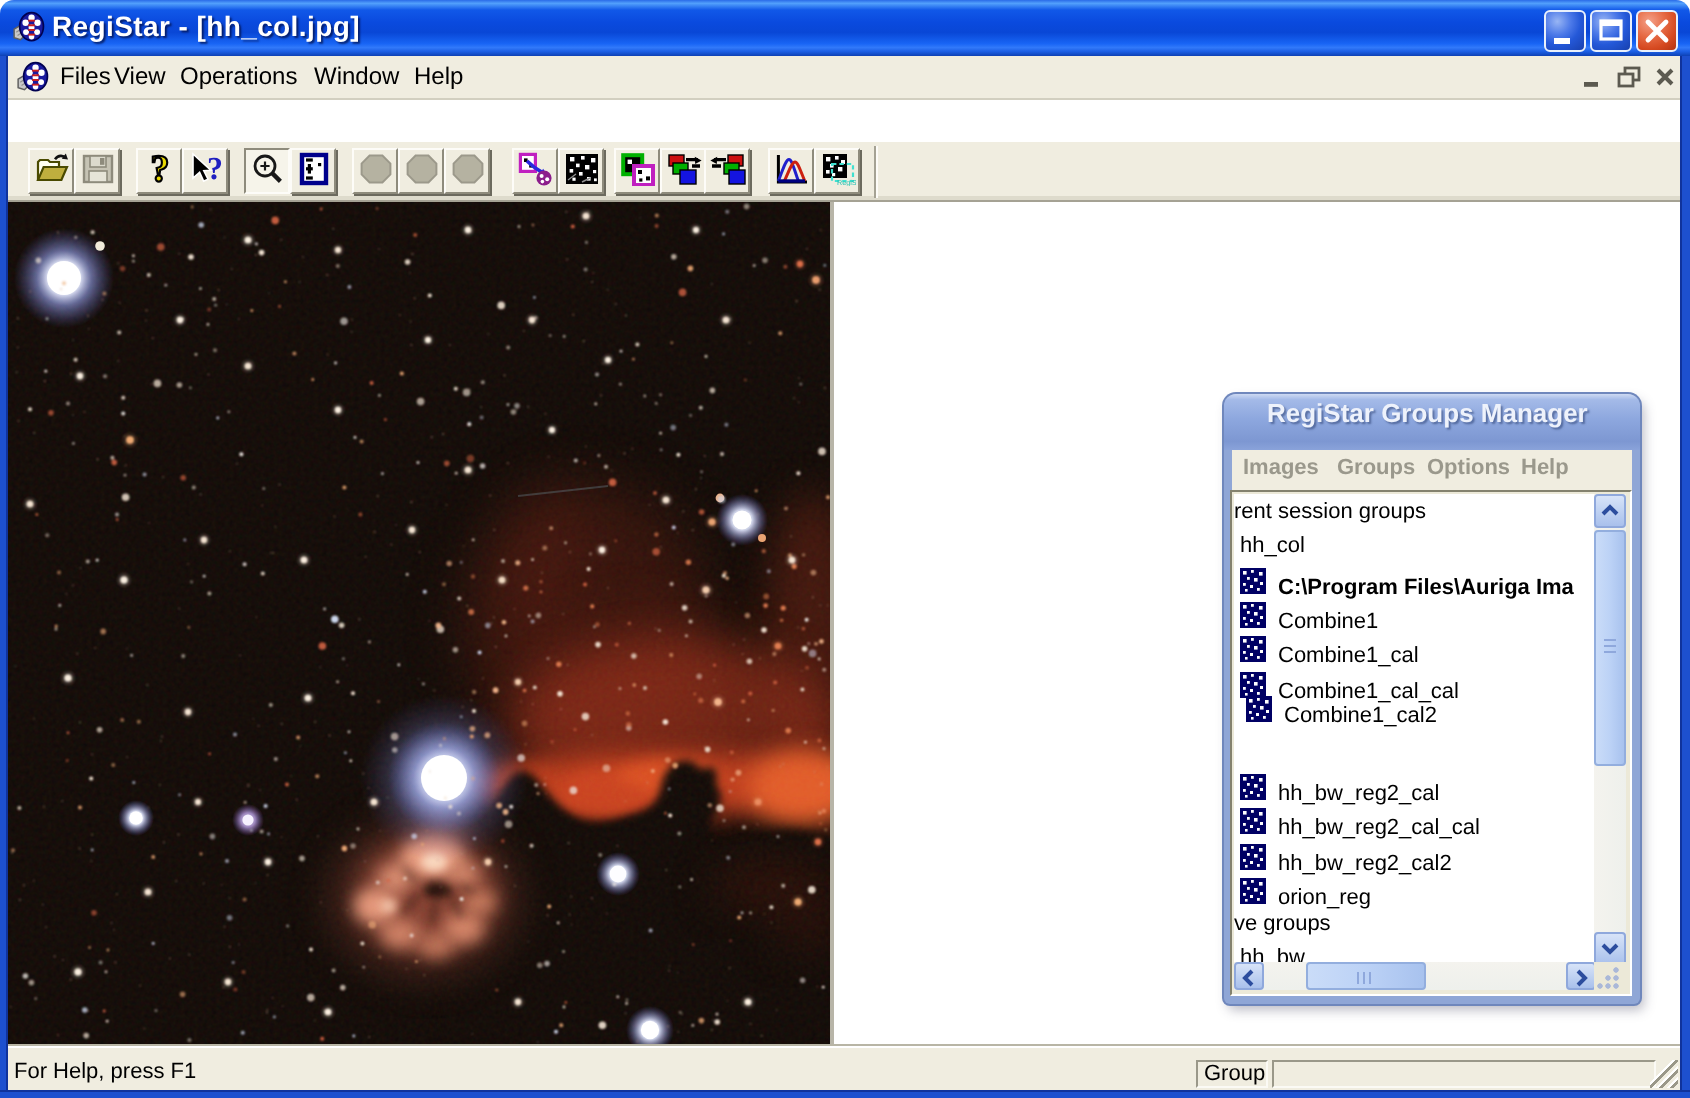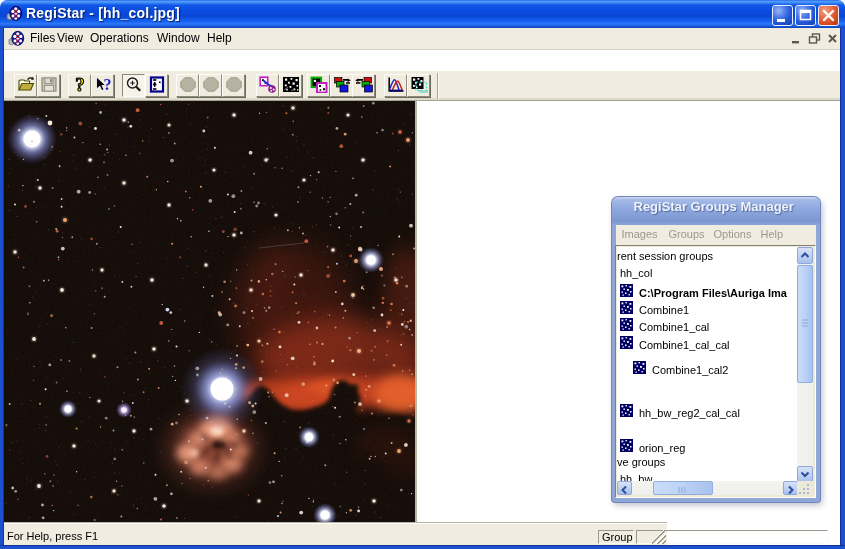--- a/index.html
+++ b/index.html
@@ -33,34 +33,34 @@
 
 #client { position:absolute; left:4px; top:101px; width:836px; height:422px; background:#fff; }
 #astrobox { position:absolute; left:0; top:0; width:411px; height:421px; }
 #imgedge { position:absolute; left:411px; top:0; width:2px; height:421px; background:#b8b5a8; }
 
 #gm { position:absolute; left:607.5px; top:95.5px; width:208px; height:305px; background:#8fa6d6; border-radius:6px 6px 3px 3px; box-shadow:0 0 0 1px #6f87bc, 2px 3px 6px rgba(60,60,90,0.35); }
 #gmtitle { position:absolute; left:0; top:0; width:208px; height:28.5px; border-radius:6px 6px 0 0;
   background:linear-gradient(180deg,#cdd9f2 0%,#a4bae8 10%,#8da7de 45%,#7d97d2 85%,#8aa3da 100%); }
 #gmtitle span { position:absolute; left:6px; top:2px; font-size:13px; font-weight:bold; color:#eef2fb; text-shadow:1px 1px 1px rgba(40,60,110,0.55);margin-left:16px; }
 #gmmenu { position:absolute; left:4px; top:28.5px; width:200px; height:19.5px; background:#f0ede0; font-size:11px; color:#9a988c; }
-#gmmenu span { position:absolute; top:3px; }
+#gmmenu span { position:absolute; top:3px;font-weight:bold; }
 #gmlistbox { position:absolute; left:3.5px; top:48px; width:201px; height:253px; border:1px solid; border-color:#84826f #fff #fff #84826f; background:#ece9d8; }
 #gmlist { position:absolute; left:1px; top:1px; width:181px; height:236px; background:#fff; overflow:hidden; }
 .lrow { position:absolute; left:0; width:200px; height:17px; font-size:11px; color:#000; white-space:nowrap; }
 .lrow span { display:inline-block; line-height:17px; }
 .licon { display:inline-block; width:13px; height:13px; margin:2px 6px -2px 0; }
 #gmvs { position:absolute; right:2px; top:1px; width:16px; height:236px; background:linear-gradient(90deg,#f4f3ee,#eef0ec); }
 #gmhs { position:absolute; left:1px; bottom:2px; width:181px; height:14px; background:linear-gradient(180deg,#f4f3ee,#eef0ec); }
 .sbtn { position:absolute; background:linear-gradient(180deg,#d7e3f8 0%,#c0d2f2 50%,#a9c0ec 100%); border:1px solid #8fa8dc; border-radius:2px; color:#1c3f94; text-align:center; }
 .sthumb { position:absolute; background:linear-gradient(90deg,#cadcf8 0%,#bcd2f6 50%,#a8c2ee 100%); border:1px solid #93aede; border-radius:2px; }
 #gmgrip { position:absolute; right:2px; bottom:2px; width:16px; height:14px; background:#ece9d8;
   background-image:radial-gradient(circle at 11px 4px,#aab8d8 1.2px,transparent 1.5px),radial-gradient(circle at 7px 8px,#aab8d8 1.2px,transparent 1.5px),radial-gradient(circle at 11px 8px,#aab8d8 1.2px,transparent 1.5px),radial-gradient(circle at 3px 12px,#aab8d8 1.2px,transparent 1.5px),radial-gradient(circle at 7px 12px,#aab8d8 1.2px,transparent 1.5px),radial-gradient(circle at 11px 12px,#aab8d8 1.2px,transparent 1.5px); }
 
-#statusbar { position:absolute; left:4px; top:523px; width:663px; height:22px; background:#f0ede0; border-top:1px solid #fff; box-shadow:0 -1px 0 #b8b5a5; font-size:11px; color:#000; }
+#statusbar { position:absolute; left:4px; top:523px; width:836px; height:22px; background:#f0ede0; border-top:1px solid #fff; box-shadow:0 -1px 0 #b8b5a5; font-size:11px; color:#000; }
 .spanel { position:absolute; top:6px; height:14px; border:1px solid; border-color:#9a9889 #fbfaf5 #fbfaf5 #9a9889; padding:0 3px; }
 #grip { position:absolute; right:1px; bottom:1px; width:14px; height:14px;
   background:linear-gradient(135deg,transparent 40%,#fff 40%,#fff 45%,#9a9889 45%,#9a9889 52%,transparent 52%,transparent 60%,#fff 60%,#fff 65%,#9a9889 65%,#9a9889 72%,transparent 72%,transparent 80%,#fff 80%,#fff 85%,#9a9889 85%,#9a9889 92%,transparent 92%); }
 
 #wm { position:absolute; left:593px; top:494px; width:247px; height:37px; background:rgba(166,211,240,0.82); }
 #wm svg { display:block; }
 </style></head><body>
 <div id="app">
  <div id="titlebar">
   <span class="ticon"><svg width="17" height="17" viewBox="0 0 16 16">
@@ -1313,50 +1313,80 @@
                       <rect x="9.5" y="2" width="1.8" height="1.8"></rect>
                       <rect x="3.5" y="4.5" width="1.4" height="1.4"></rect>
                       <rect x="7" y="5" width="1.8" height="1.8"></rect>
                       <rect x="1.5" y="7.5" width="1.4" height="1.4"></rect>
                       <rect x="10" y="7" width="1.5" height="1.5"></rect>
                       <rect x="5" y="8.5" width="1.5" height="1.5"></rect>
                       <rect x="8.5" y="10" width="1.4" height="1.4"></rect>
                       <rect x="2.5" y="10.5" width="1.3" height="1.3"></rect>
                     </g>
                   </svg></span>Combine1_cal_cal</span></div>
-            <div class="lrow" style="top:112px;padding-left:16px"><span><span class="licon"><svg width="13" height="13" viewBox="0 0 13 13">
+            <div class="lrow" style="top:99px;padding-left:6px"><span><span class="licon"><svg width="13" height="13" viewBox="0 0 13 13">
                     <rect width="13" height="13" fill="#000064"></rect>
                     <g fill="#fff">
                       <rect x="1.5" y="1.5" width="1.8" height="1.8"></rect>
                       <rect x="5.5" y="1" width="1.4" height="1.4"></rect>
                       <rect x="9.5" y="2" width="1.8" height="1.8"></rect>
                       <rect x="3.5" y="4.5" width="1.4" height="1.4"></rect>
                       <rect x="7" y="5" width="1.8" height="1.8"></rect>
                       <rect x="1.5" y="7.5" width="1.4" height="1.4"></rect>
                       <rect x="10" y="7" width="1.5" height="1.5"></rect>
                       <rect x="5" y="8.5" width="1.5" height="1.5"></rect>
                       <rect x="8.5" y="10" width="1.4" height="1.4"></rect>
                       <rect x="2.5" y="10.5" width="1.3" height="1.3"></rect>
                     </g>
                   </svg></span>Combine1_cal2</span></div>
+            <div class="lrow" style="top:138.6px;padding-left:3px"><span><span class="licon"><svg width="13" height="13" viewBox="0 0 13 13">
+                    <rect width="13" height="13" fill="#000064"></rect>
+                    <g fill="#fff">
+                      <rect x="1.5" y="1.5" width="1.8" height="1.8"></rect>
+                      <rect x="5.5" y="1" width="1.4" height="1.4"></rect>
+                      <rect x="9.5" y="2" width="1.8" height="1.8"></rect>
+                      <rect x="3.5" y="4.5" width="1.4" height="1.4"></rect>
+                      <rect x="7" y="5" width="1.8" height="1.8"></rect>
+                      <rect x="1.5" y="7.5" width="1.4" height="1.4"></rect>
+                      <rect x="10" y="7" width="1.5" height="1.5"></rect>
+                      <rect x="5" y="8.5" width="1.5" height="1.5"></rect>
+                      <rect x="8.5" y="10" width="1.4" height="1.4"></rect>
+                      <rect x="2.5" y="10.5" width="1.3" height="1.3"></rect>
+                    </g>
+                  </svg></span>hh_bw_reg2_cal</span></div>
             <div class="lrow" style="top:155.8px;padding-left:3px"><span><span class="licon"><svg width="13" height="13" viewBox="0 0 13 13">
                     <rect width="13" height="13" fill="#000064"></rect>
                     <g fill="#fff">
                       <rect x="1.5" y="1.5" width="1.8" height="1.8"></rect>
                       <rect x="5.5" y="1" width="1.4" height="1.4"></rect>
                       <rect x="9.5" y="2" width="1.8" height="1.8"></rect>
                       <rect x="3.5" y="4.5" width="1.4" height="1.4"></rect>
                       <rect x="7" y="5" width="1.8" height="1.8"></rect>
                       <rect x="1.5" y="7.5" width="1.4" height="1.4"></rect>
                       <rect x="10" y="7" width="1.5" height="1.5"></rect>
                       <rect x="5" y="8.5" width="1.5" height="1.5"></rect>
                       <rect x="8.5" y="10" width="1.4" height="1.4"></rect>
                       <rect x="2.5" y="10.5" width="1.3" height="1.3"></rect>
                     </g>
                   </svg></span>hh_bw_reg2_cal_cal</span></div>
+            <div class="lrow" style="top:173.0px;padding-left:3px"><span><span class="licon"><svg width="13" height="13" viewBox="0 0 13 13">
+                    <rect width="13" height="13" fill="#000064"></rect>
+                    <g fill="#fff">
+                      <rect x="1.5" y="1.5" width="1.8" height="1.8"></rect>
+                      <rect x="5.5" y="1" width="1.4" height="1.4"></rect>
+                      <rect x="9.5" y="2" width="1.8" height="1.8"></rect>
+                      <rect x="3.5" y="4.5" width="1.4" height="1.4"></rect>
+                      <rect x="7" y="5" width="1.8" height="1.8"></rect>
+                      <rect x="1.5" y="7.5" width="1.4" height="1.4"></rect>
+                      <rect x="10" y="7" width="1.5" height="1.5"></rect>
+                      <rect x="5" y="8.5" width="1.5" height="1.5"></rect>
+                      <rect x="8.5" y="10" width="1.4" height="1.4"></rect>
+                      <rect x="2.5" y="10.5" width="1.3" height="1.3"></rect>
+                    </g>
+                  </svg></span>hh_bw_reg2_cal2</span></div>
             <div class="lrow" style="top:190.2px;padding-left:3px"><span><span class="licon"><svg width="13" height="13" viewBox="0 0 13 13">
                     <rect width="13" height="13" fill="#000064"></rect>
                     <g fill="#fff">
                       <rect x="1.5" y="1.5" width="1.8" height="1.8"></rect>
                       <rect x="5.5" y="1" width="1.4" height="1.4"></rect>
                       <rect x="9.5" y="2" width="1.8" height="1.8"></rect>
                       <rect x="3.5" y="4.5" width="1.4" height="1.4"></rect>
                       <rect x="7" y="5" width="1.8" height="1.8"></rect>
                       <rect x="1.5" y="7.5" width="1.4" height="1.4"></rect>
                       <rect x="10" y="7" width="1.5" height="1.5"></rect>

